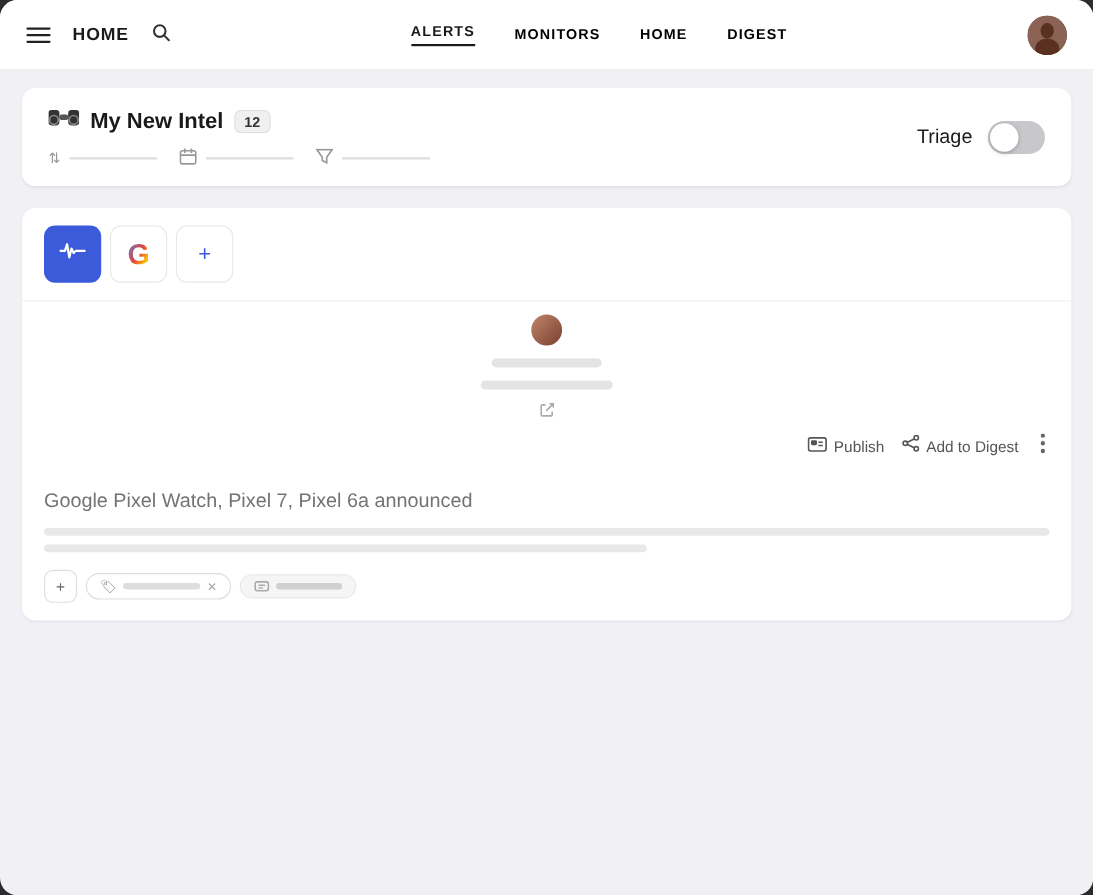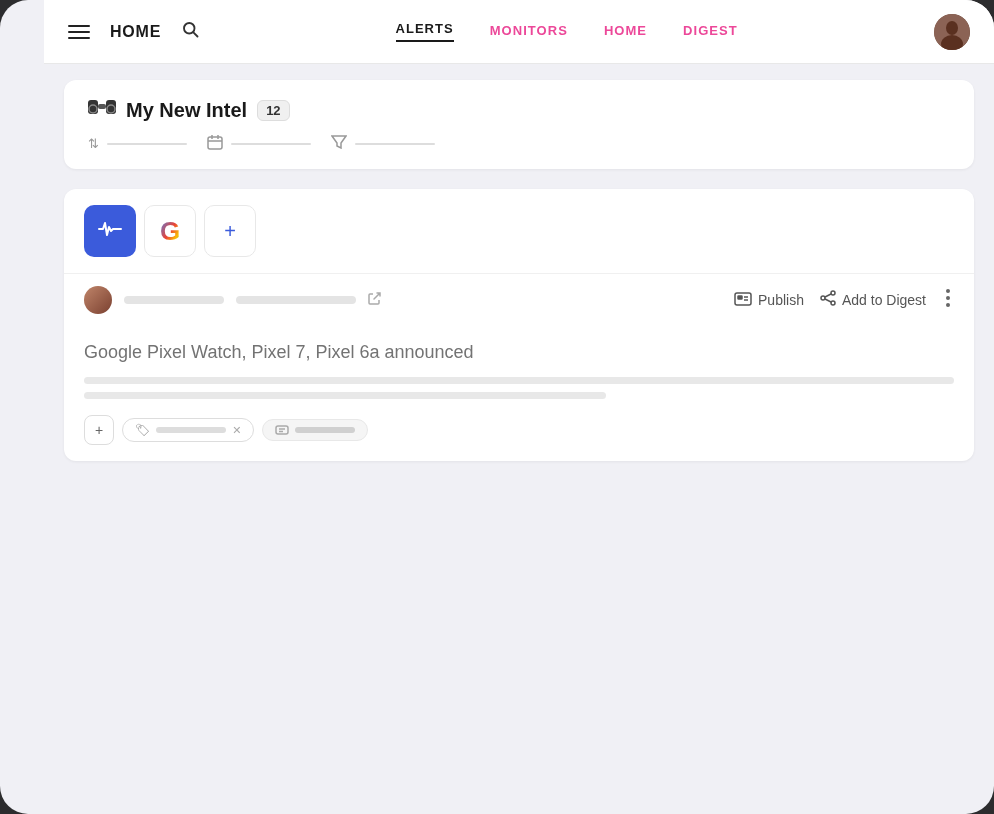--- a/index.html
+++ b/index.html
@@ -8,25 +8,24 @@
       display: flex;
       justify-content: center;
       align-items: center;
       min-height: 100vh;
       font-family: -apple-system, BlinkMacSystemFont, 'Segoe UI', sans-serif;
     }
     .app-container {
       width: 994px;
       height: 814px;
       background: #f0f0f5;
-      border-radius: 28px;
+      border-radius: 16px;
       overflow: hidden;
       display: flex;
       flex-direction: column;
-      padding-left: 44px;
     }
     
     .header {
       background: #fff;
       border-bottom: 1px solid #e8e8e8;
       padding: 0 24px;
       display: flex;
       align-items: center;
       height: 64px;
       flex-shrink: 0;
@@ -63,21 +62,21 @@
     .header-nav {
       display: flex;
       align-items: flex-end;
       gap: 36px;
       margin: 0 auto;
     }
     .nav-item {
       font-size: 13px;
       font-weight: 600;
       letter-spacing: 0.08em;
-      color: #ec4899;
+      color: #000000;
       cursor: pointer;
       padding-bottom: 4px;
       text-decoration: none;
     }
     .nav-item.active {
       color: #1a1a1a;
       border-bottom: 2px solid #1a1a1a;
     }
     .avatar {
       width: 36px;
@@ -246,20 +245,21 @@
       font-size: 20px;
       color: #3b5bdb;
     }
     
     .article-meta {
       padding: 12px 20px;
       border-top: 1px solid #f0f0f0;
       display: flex;
       align-items: center;
       gap: 12px;
+      flex-direction: column;
     }
     .article-avatar {
       width: 28px;
       height: 28px;
       border-radius: 50%;
       background: linear-gradient(135deg, #c0856a, #7a4030);
       flex-shrink: 0;
     }
     .article-author-line {
       height: 8px;
@@ -457,20 +457,26 @@
           <div class="filter-line"></div>
         </div>
         <div class="filter-item">
           <span class="filter-icon">
             <svg width="16" height="14" viewBox="0 0 16 14" fill="none" stroke="#999" stroke-width="1.5">
               <path d="M1 1h14L10 8v5l-4-2V8L1 1z"></path>
             </svg>
           </span>
           <div class="filter-line"></div>
         </div>
+      </div>
+    </div>
+    <div class="triage-section">
+      <span class="triage-label">Triage</span>
+      <div class="toggle-switch">
+        <div class="toggle-knob"></div>
       </div>
     </div>
   </div>
 
   <div class="main-content">
     <div class="card">
 
       <div class="card-top">
         <div class="source-icon-blue">
           <span class="pulse-icon">

